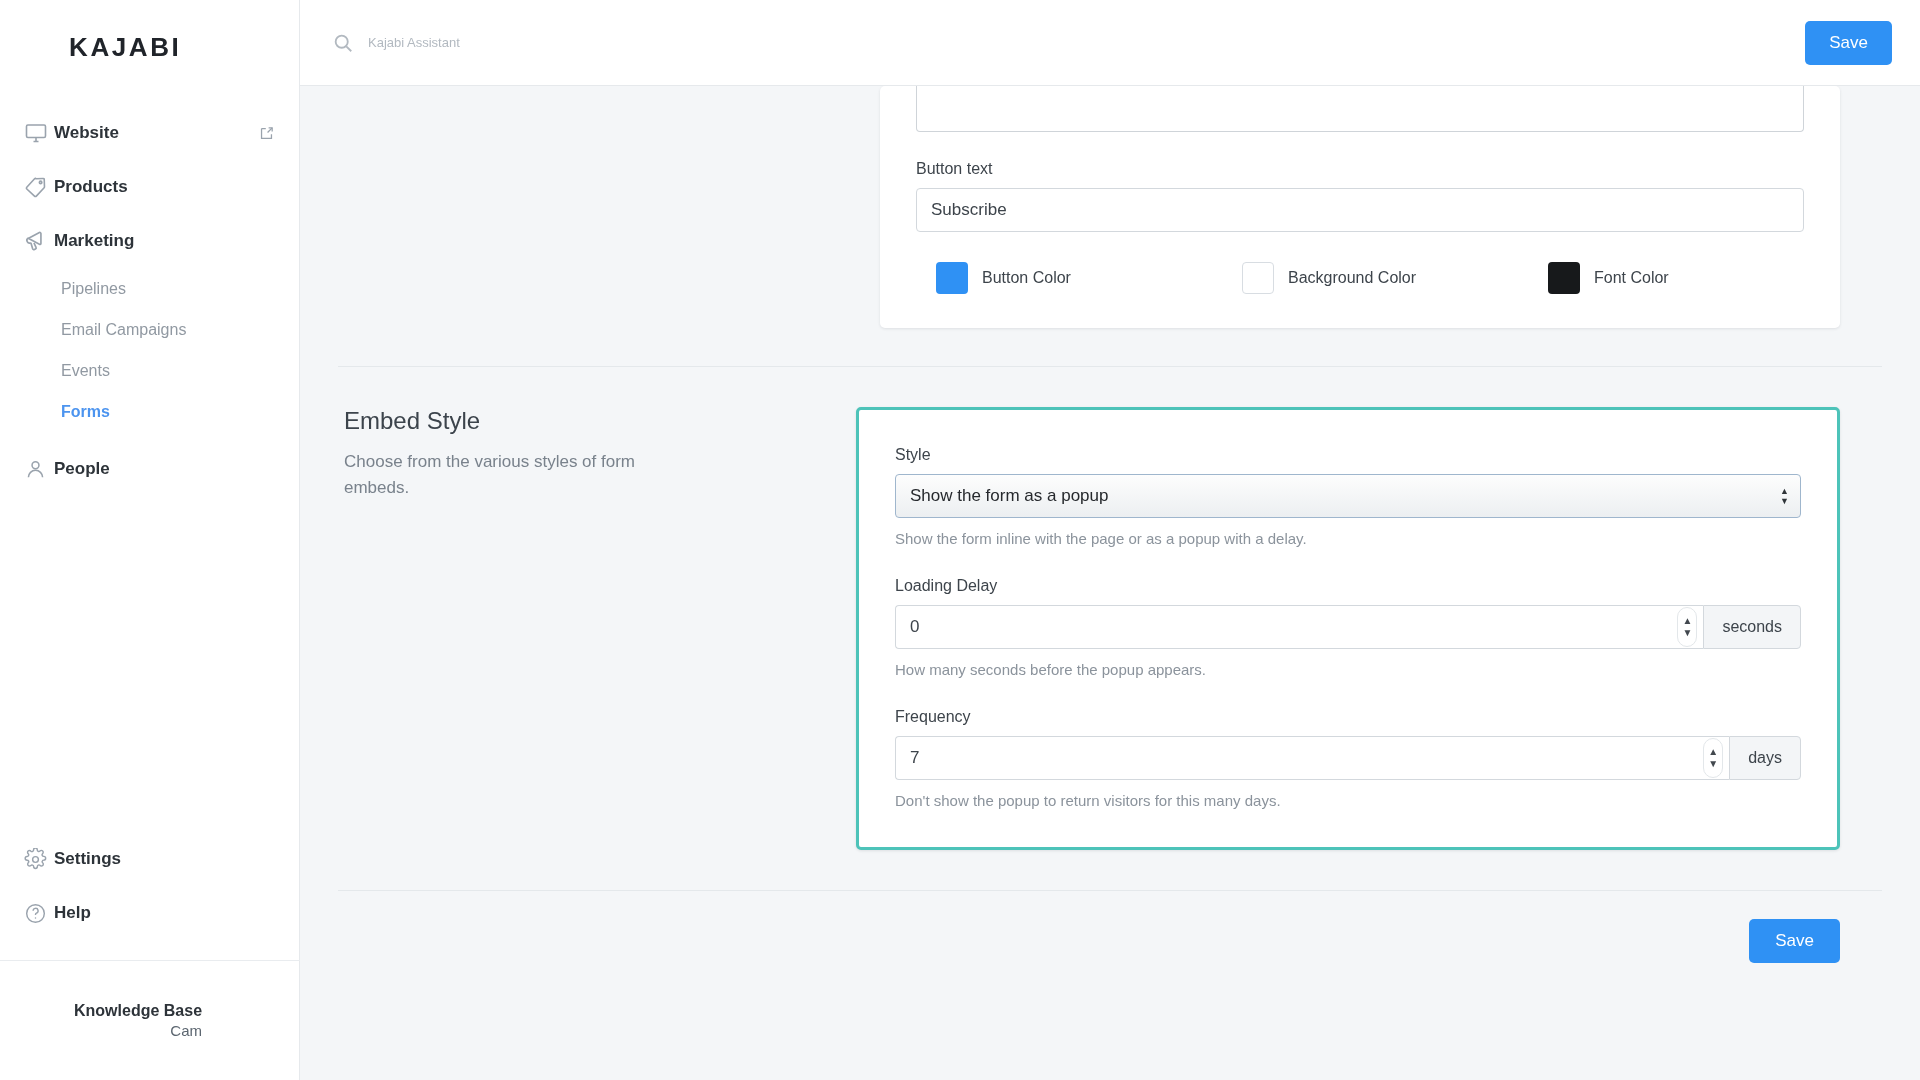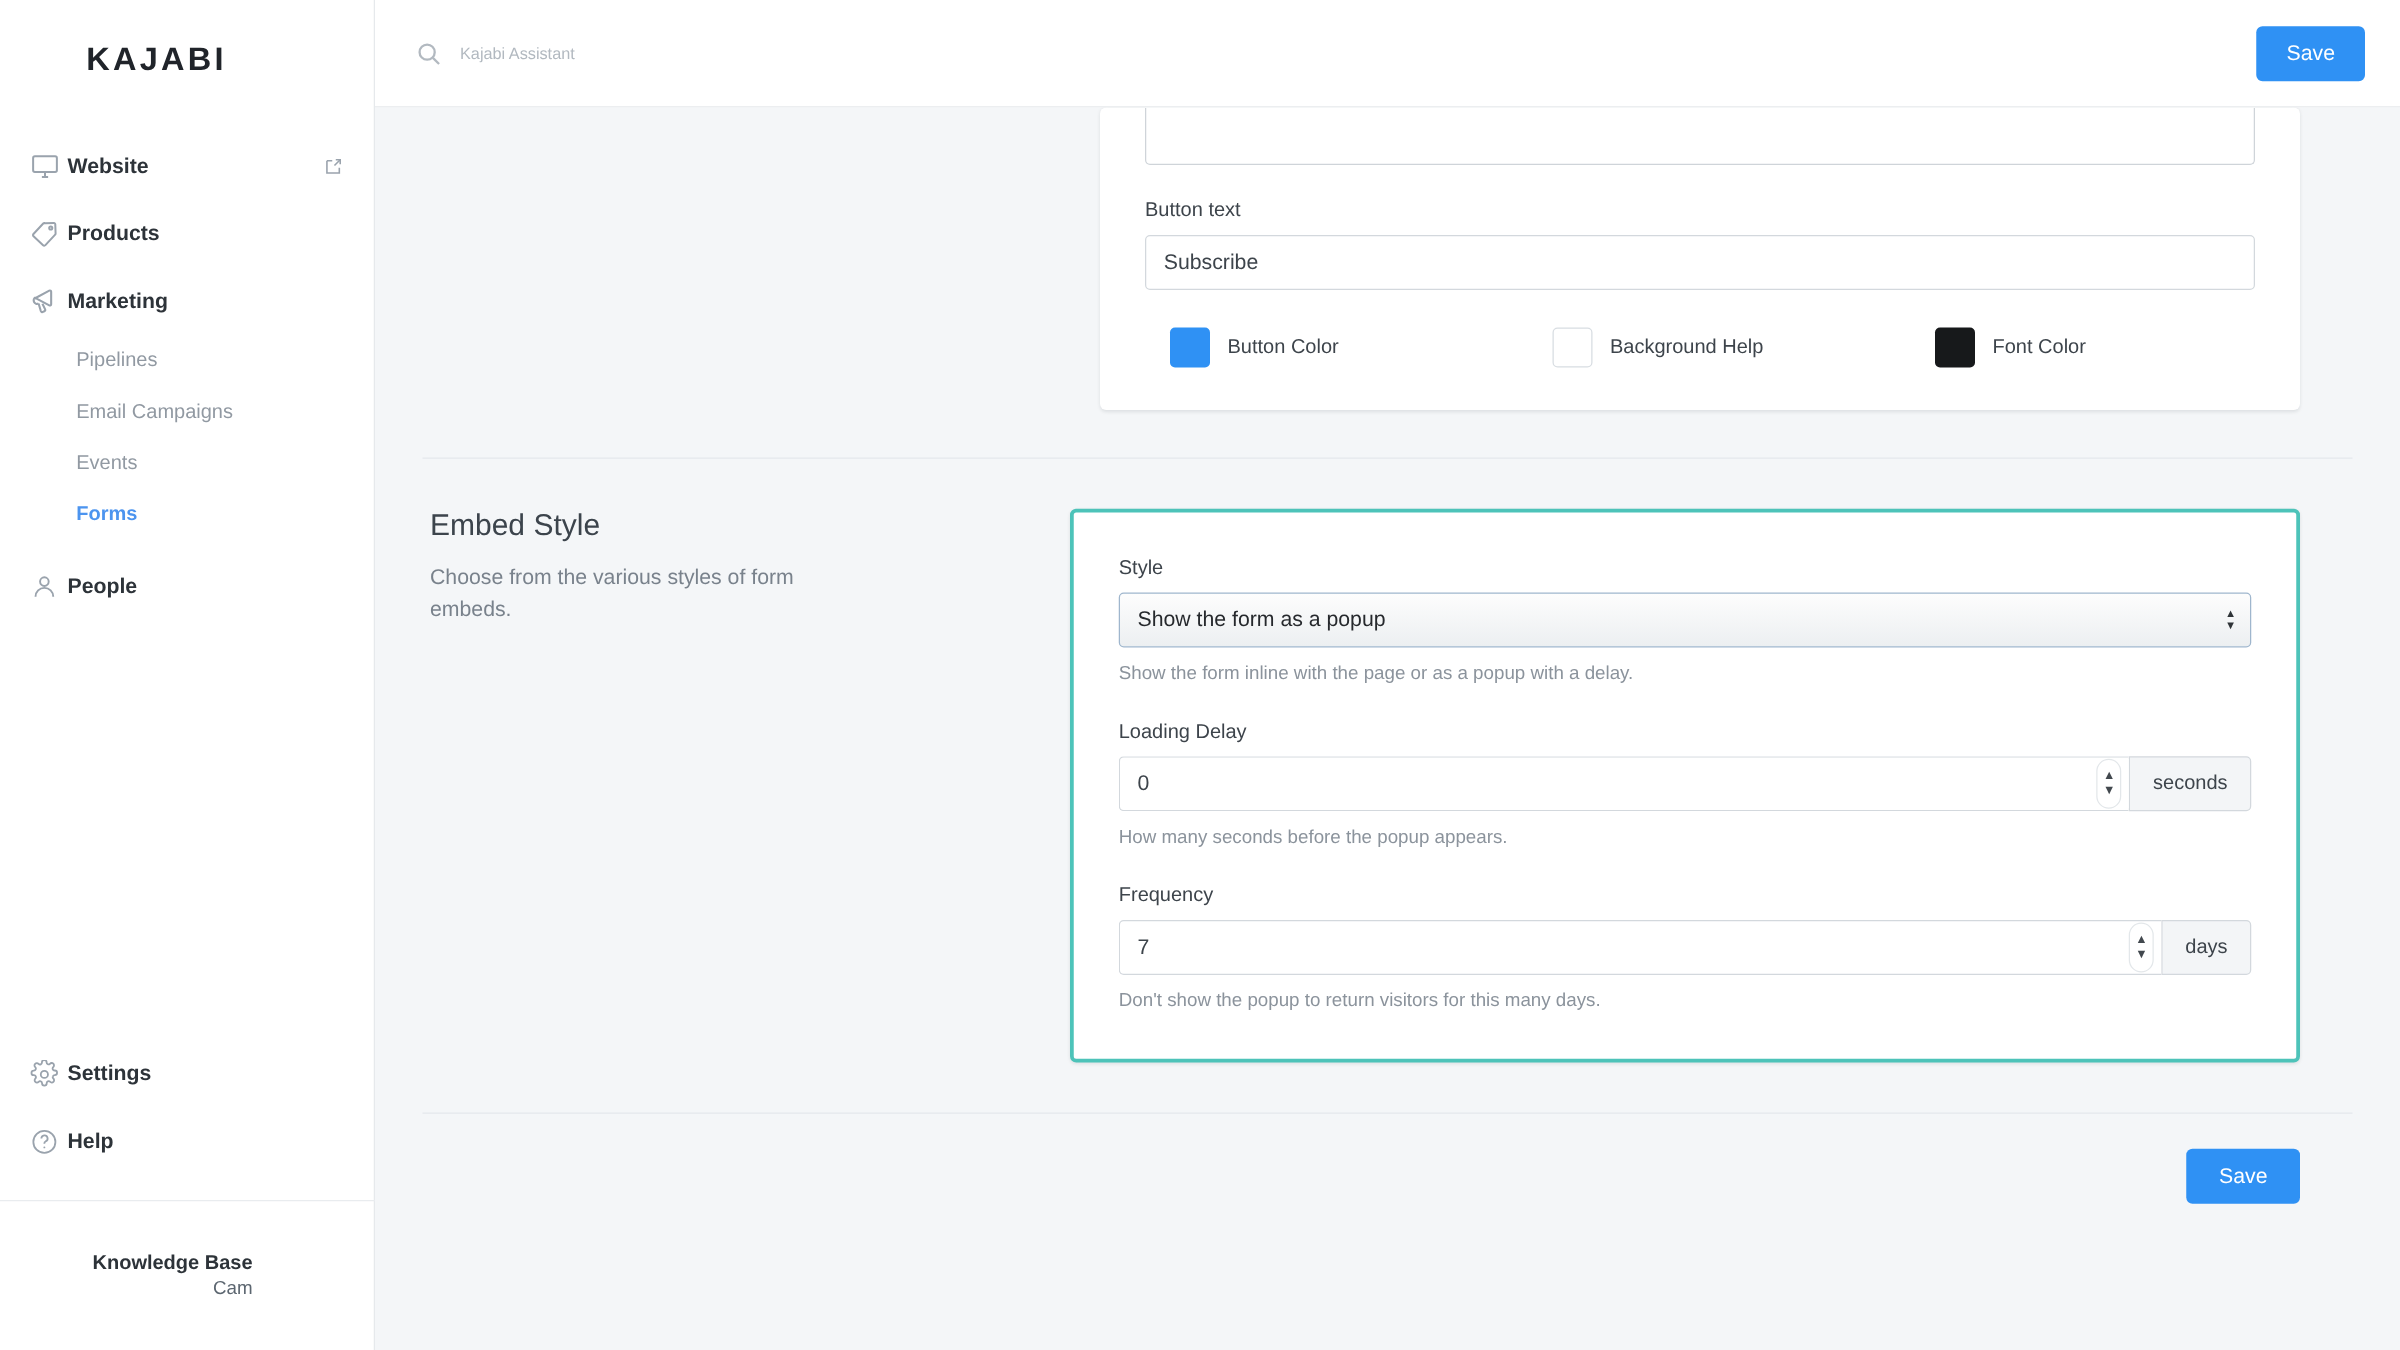--- a/index.html
+++ b/index.html
@@ -321,21 +321,21 @@
             <input class="text-input" value="Subscribe" style="">
           </div>
 
           <div class="color-row">
             <div class="color-cell c1">
               <span class="swatch" style="background:#2f91f4"></span>
               <span class="color-label">Button Color</span>
             </div>
             <div class="color-cell c2">
               <span class="swatch bordered" style="background:#ffffff"></span>
-              <span class="color-label">Background Help</span>
+              <span class="color-label">Background Color</span>
             </div>
             <div class="color-cell">
               <span class="swatch" style="background:#17191b"></span>
               <span class="color-label">Font Color</span>
             </div>
           </div>
         </div>
 
         <div class="divider"></div>
 

